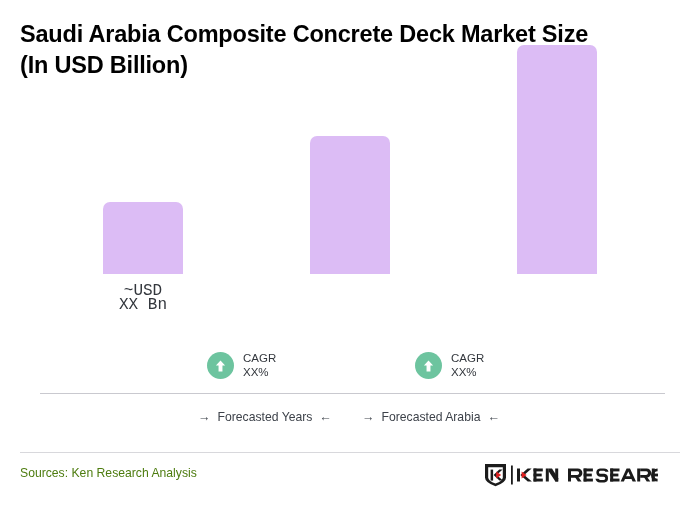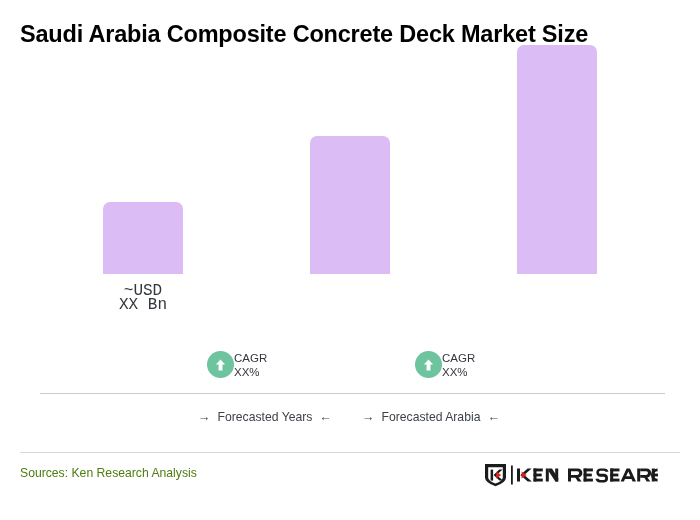--- a/index.html
+++ b/index.html
@@ -89,21 +89,22 @@
   }
   .bar-label span { display: block; }
   .lbl-1 { left: 83px;  top: 284px; }
   .lbl-2 { left: 290px; top: 214px; }
   .lbl-3 { left: 497px; top: 124px; }
 
   
   .cagr {
     position: absolute;
     display: flex;
-    align-items: flex-start;
+    align-items: flex-end;
+    gap: 9px;
   }
   .cagr-1 { left: 207px; top: 351px; }
   .cagr-2 { left: 415px; top: 351px; }
 
   .cagr-circle {
     width: 27px;
     height: 27px;
     border-radius: 50%;
     background: #6dc49f;
     display: flex;
@@ -163,20 +164,21 @@
   }
   .logo svg { display: block; }
 </style>
 </head>
 <body>
 
 <div id="page">
 
   <div class="title">
     <span class="ln">Saudi Arabia Composite Concrete Deck Market Size</span>
+    <span class="ln">(In USD Billion)</span>
   </div>
 
 
   <div class="plot">
 
     <div class="bar-label lbl-1">
       <span>~USD</span>
       <span>XX Bn</span>
     </div>
     <div class="bar-label lbl-2">

